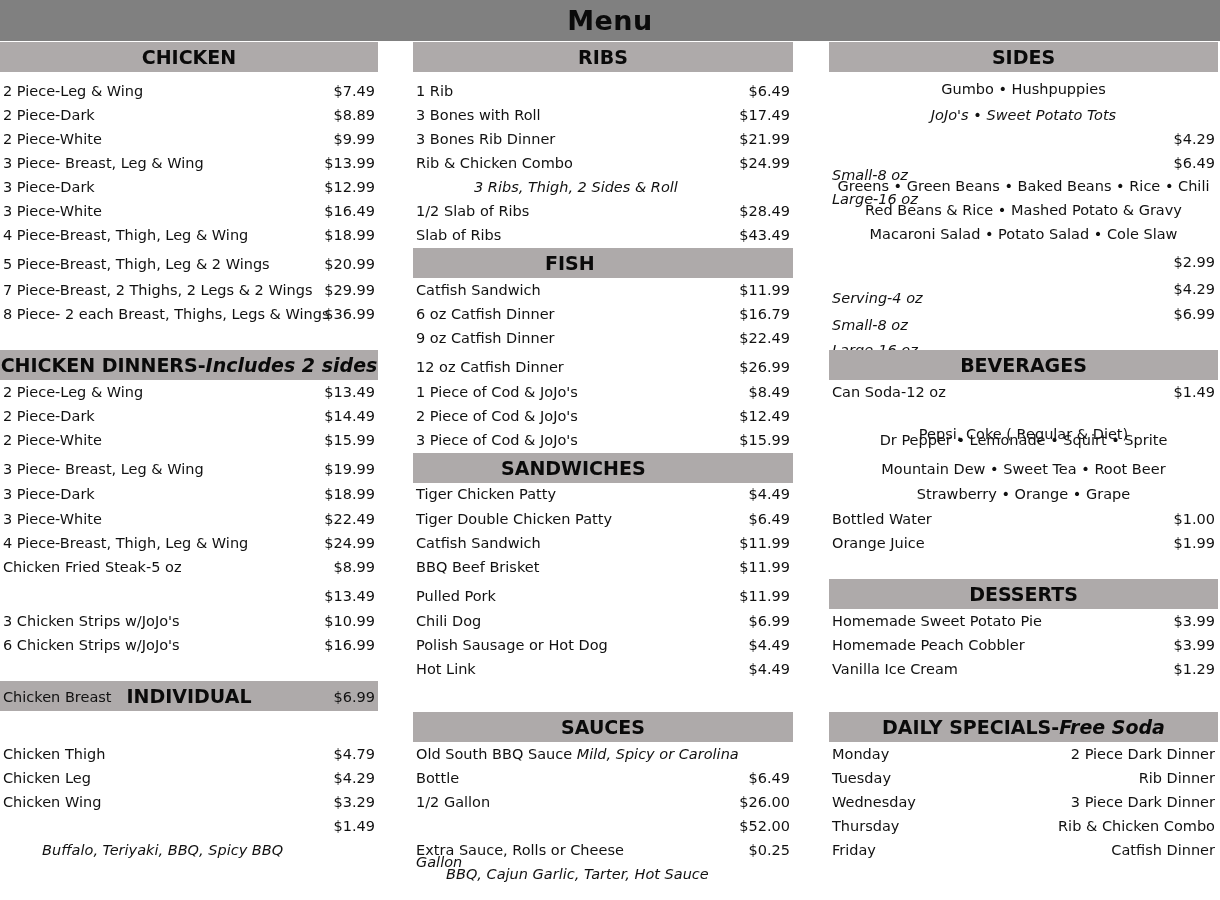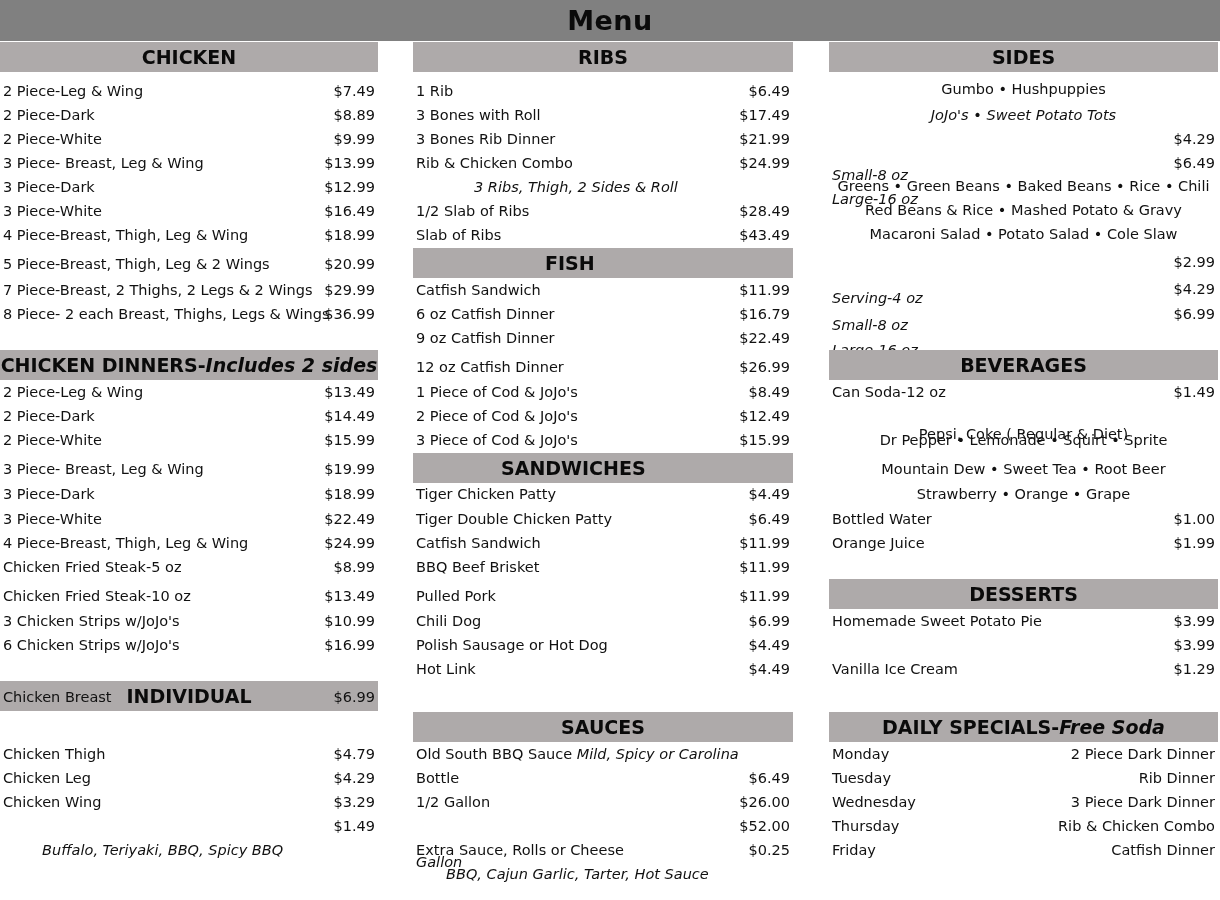--- a/index.html
+++ b/index.html
@@ -101,21 +101,20 @@
     </div>
   <div class="row" style="top:490px">
       <span class="name">4 Piece-Breast, Thigh, Leg &amp; Wing</span>
       <span class="price">$24.99</span>
     </div>
   <div class="row" style="top:514px">
       <span class="name">Chicken Fried Steak-5 oz</span>
       <span class="price">$8.99</span>
     </div>
   <div class="row" style="top:543px">
-      <span class="name">Chicken Fried Steak-10 oz</span>
       <span class="price">$13.49</span>
     </div>
   <div class="row" style="top:568px">
       <span class="name">3 Chicken Strips w/JoJo's</span>
       <span class="price">$10.99</span>
     </div>
   <div class="row" style="top:592px">
       <span class="name">6 Chicken Strips w/JoJo's</span>
       <span class="price">$16.99</span>
     </div>
@@ -313,20 +312,21 @@
       <span class="name">Orange Juice</span>
       <span class="price">$1.99</span>
     </div>
 
   <div class="hdr" style="top:538px">DESSERTS</div>
   <div class="row" style="top:568px">
       <span class="name">Homemade Sweet Potato Pie</span>
       <span class="price">$3.99</span>
     </div>
   <div class="row" style="top:592px">
+      <span class="name">Homemade Peach Cobbler</span>
       <span class="price">$3.99</span>
     </div>
   <div class="row" style="top:616px">
       <span class="name">Vanilla Ice Cream</span>
       <span class="price">$1.29</span>
     </div>
 
   <div class="hdr" style="top:671px"><span>DAILY SPECIALS-</span><span class="it">Free Soda</span></div>
   <div class="row" style="top:701px">
       <span class="name">Monday</span>

